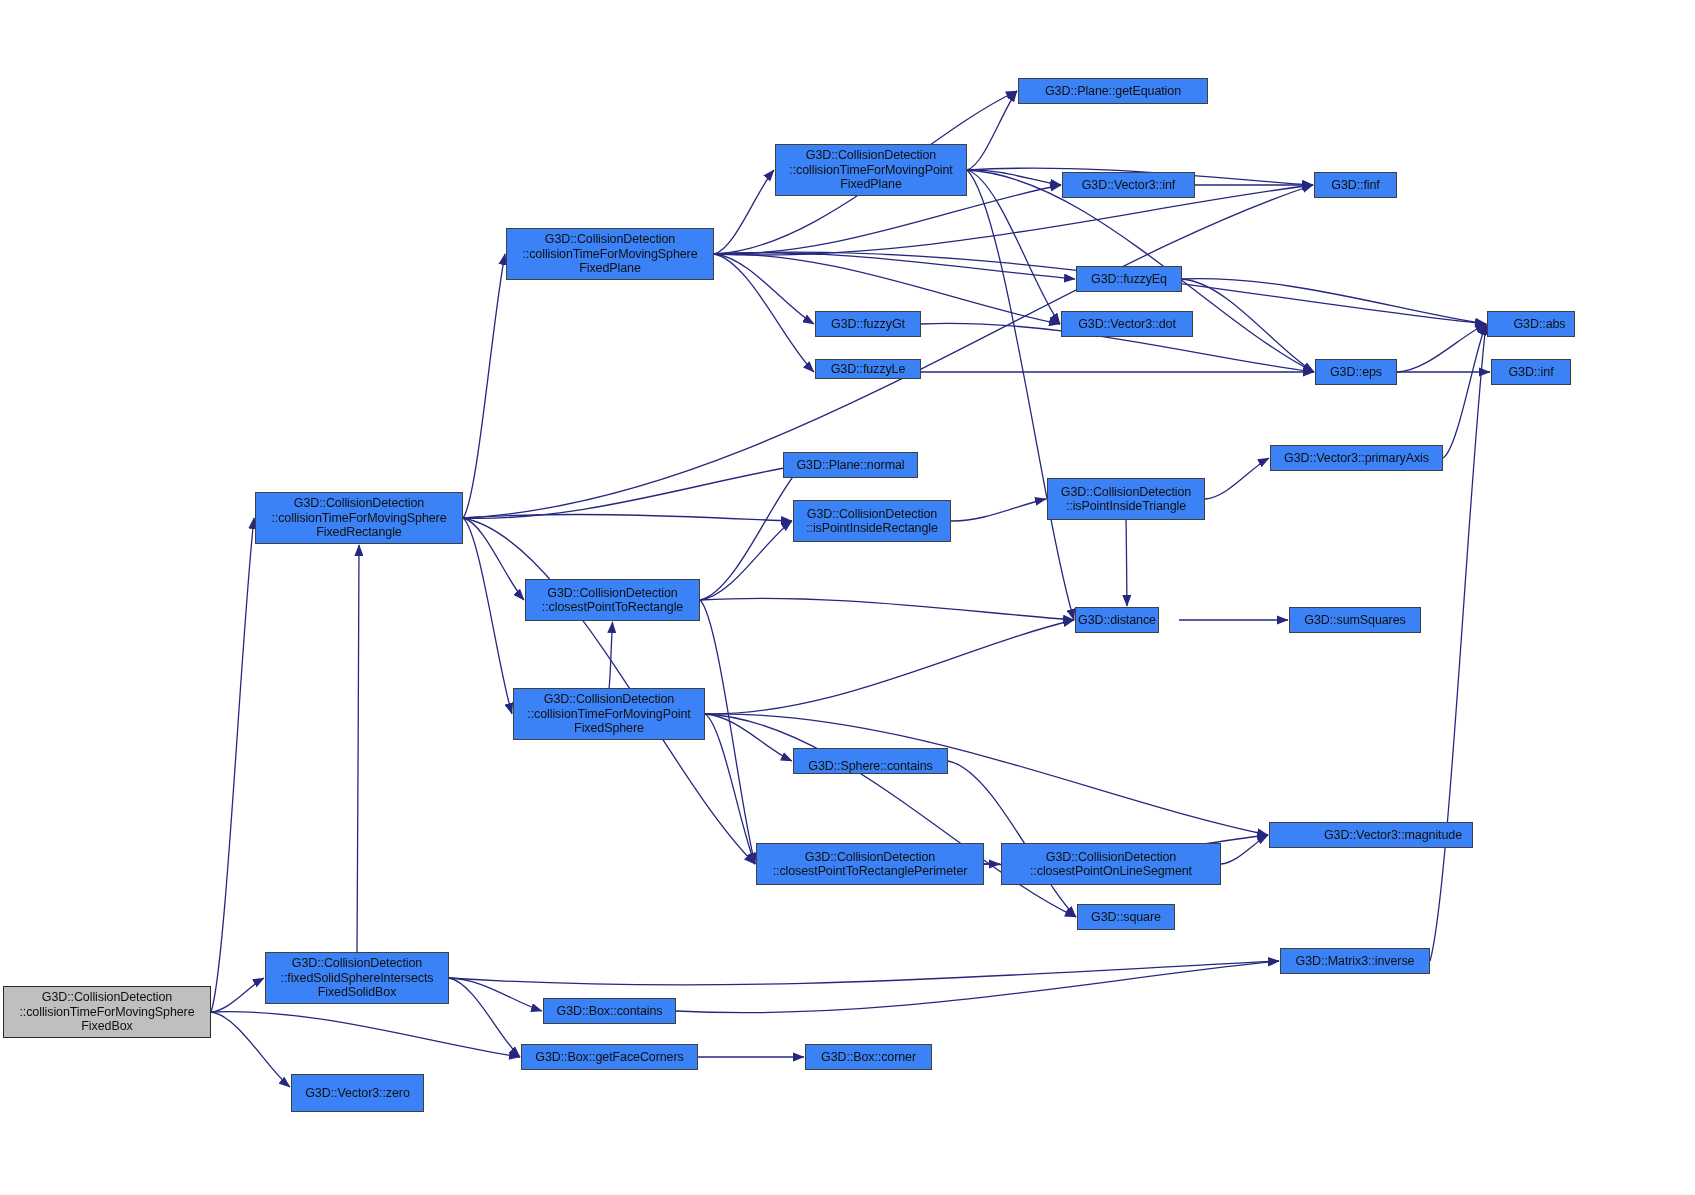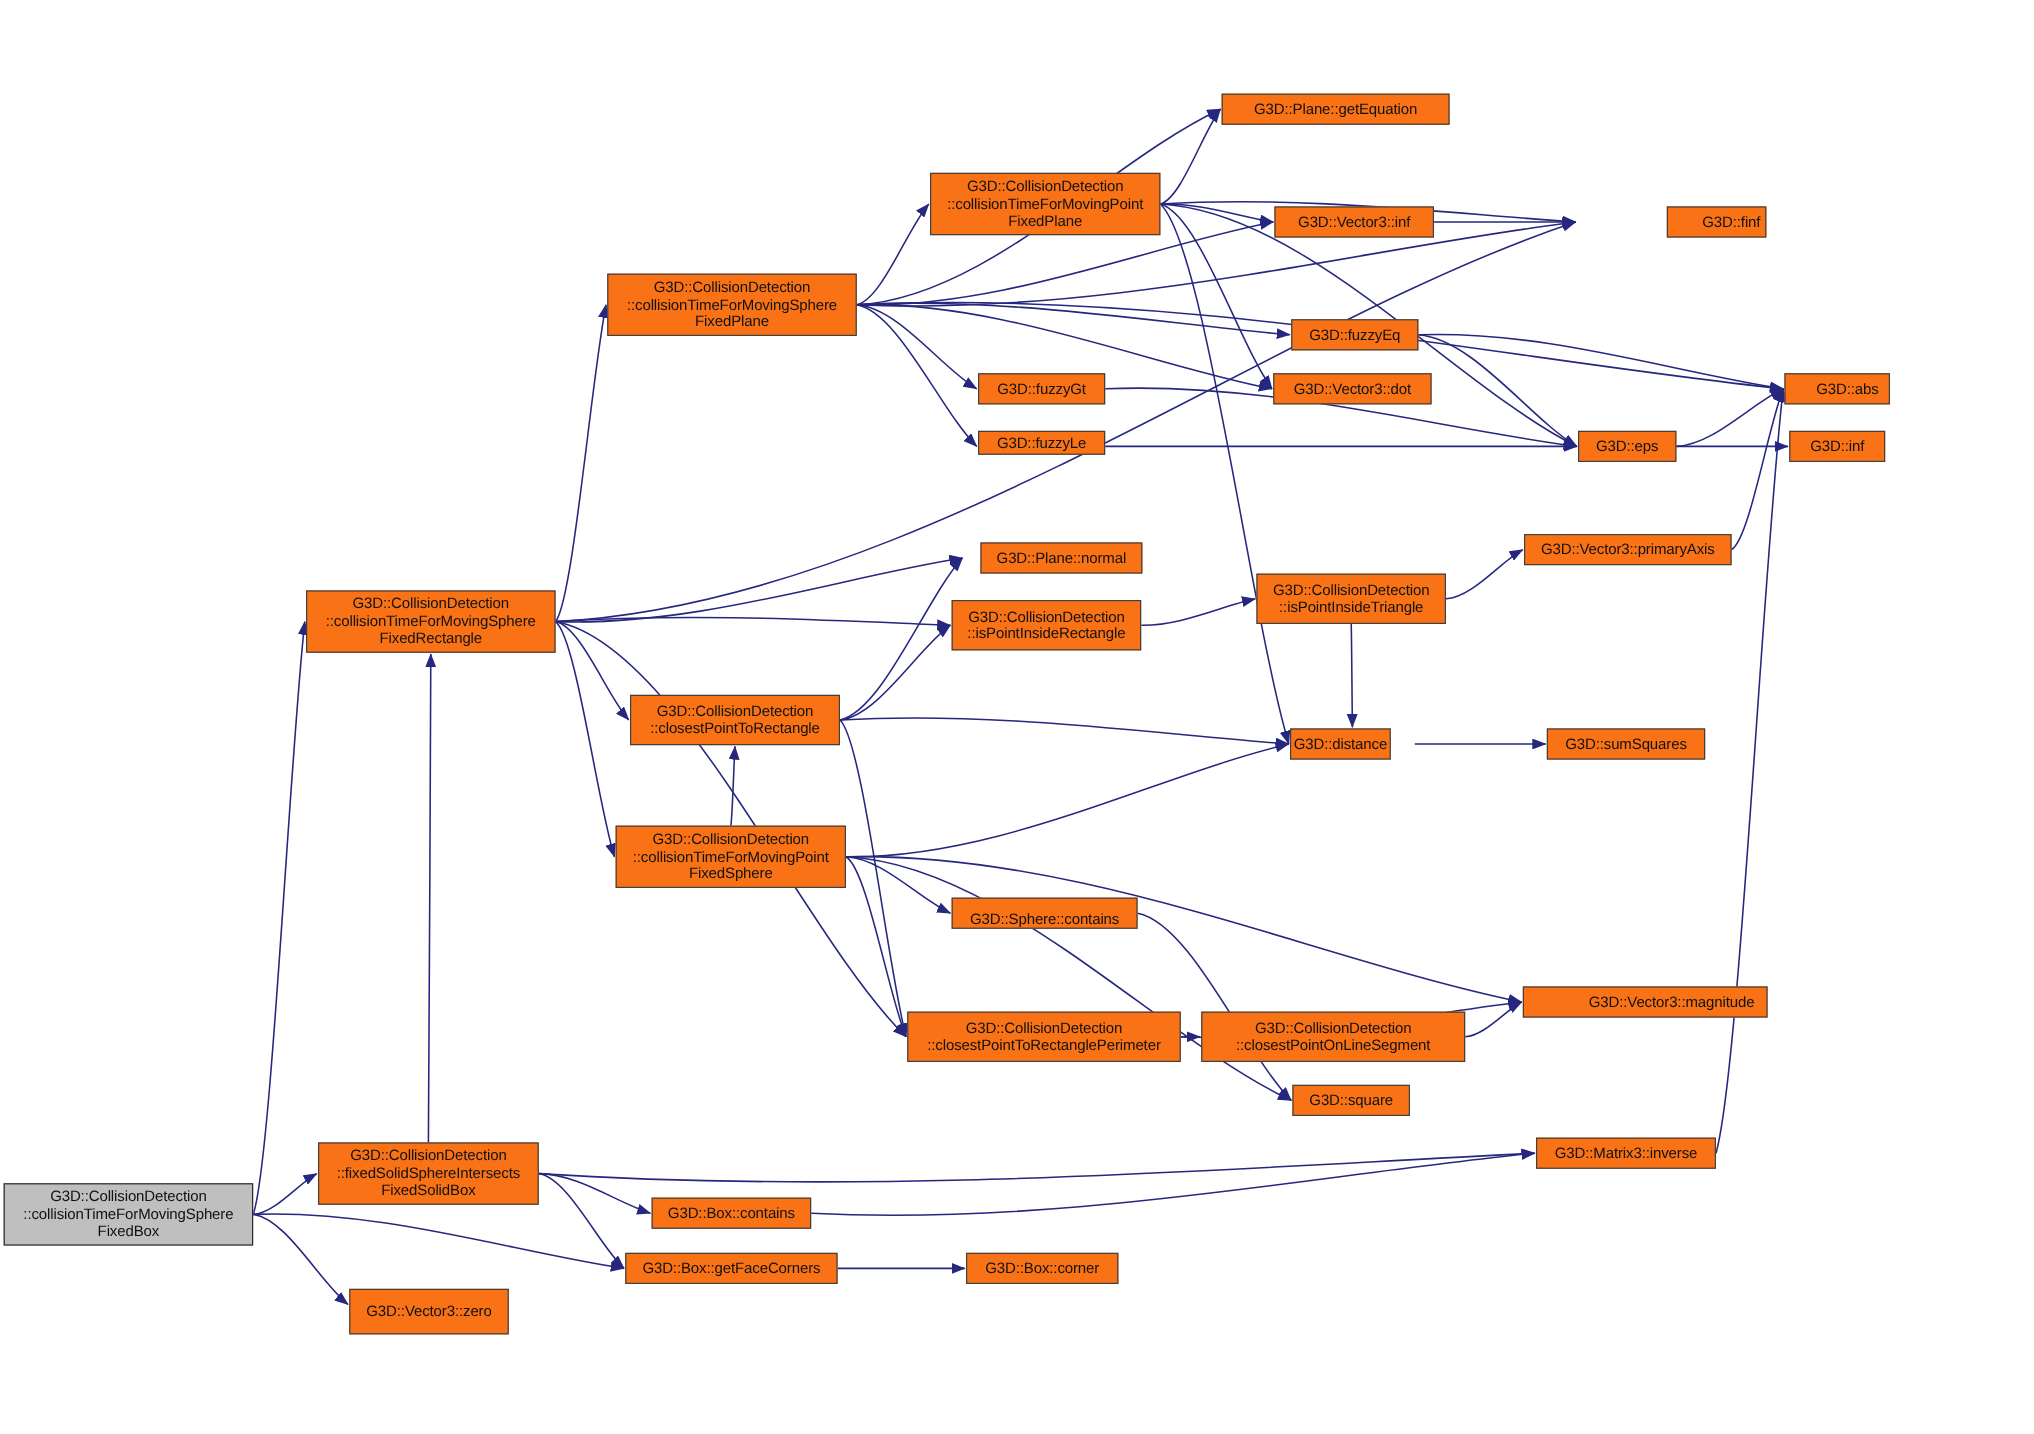--- a/index.html
+++ b/index.html
@@ -1,19 +1,19 @@
 <!DOCTYPE html>
 <html><head>
 <meta charset="utf-8">
 <style>
   html,body{margin:0;padding:0;background:#ffffff;}
   body{font-family:"Liberation Sans","DejaVu Sans",sans-serif;}
   #canvas{position:relative;width:1695px;height:1195px;background:#ffffff;overflow:hidden;}
   svg#edges{position:absolute;left:0;top:0;width:1695px;height:1195px;}
-  .node{position:absolute;box-sizing:border-box;border:1px solid #404040;background:#f97316;
+  .node{position:absolute;box-sizing:border-box;border:1px solid #404040;background:#3b82f6;
         display:flex;align-items:center;justify-content:center;text-align:center;
         font-size:12.5px;color:#111111;line-height:14.5px;letter-spacing:-0.1px;}
   .node.root{background:#bfbfbf;border:1px solid #2b2b2b;}
   .node span{display:block;padding:0 4px;white-space:pre-line;}
 </style>
 </head>
 <body>
 
 <div id="canvas">
   <svg id="edges" viewBox="0 0 1695 1195">
@@ -143,42 +143,42 @@
 ::closestPointOnLineSegment</span>
       </div>
       <div class="node" style="left: 793px; top: 500px; width: 158px; height: 42px;">
         <span>G3D::CollisionDetection
 ::isPointInsideRectangle</span>
       </div>
       <div class="node" style="left: 1047px; top: 478px; width: 158px; height: 42px;">
         <span>G3D::CollisionDetection
 ::isPointInsideTriangle</span>
       </div>
-      <div class="node" style="left: 817px; top: 452px; width: 135px; height: 26px;">
+      <div class="node" style="left: 783px; top: 452px; width: 135px; height: 26px;">
         <span>G3D::Plane::normal</span>
       </div>
       <div class="node" style="left: 1018px; top: 78px; width: 190px; height: 26px;">
         <span>G3D::Plane::getEquation</span>
       </div>
       <div class="node" style="left: 1062px; top: 172px; width: 133px; height: 26px;">
         <span>G3D::Vector3::inf</span>
       </div>
       <div class="node" style="left: 1076px; top: 266px; width: 106px; height: 26px;">
         <span>G3D::fuzzyEq</span>
       </div>
       <div class="node" style="left: 815px; top: 311px; width: 106px; height: 26px;">
         <span>G3D::fuzzyGt</span>
       </div>
       <div class="node" style="left: 815px; top: 359px; width: 106px; height: 20px;">
         <span>G3D::fuzzyLe</span>
       </div>
       <div class="node" style="left: 1061px; top: 311px; width: 132px; height: 26px;">
         <span>G3D::Vector3::dot</span>
       </div>
-      <div class="node" style="left: 1389px; top: 172px; width: 83px; height: 26px; justify-content: flex-end;">
+      <div class="node" style="left: 1314px; top: 172px; width: 83px; height: 26px;">
         <span>G3D::finf</span>
       </div>
       <div class="node" style="left: 1487px; top: 311px; width: 88px; height: 26px; padding-left: 17px;">
         <span>G3D::abs</span>
       </div>
       <div class="node" style="left: 1315px; top: 359px; width: 82px; height: 26px;">
         <span>G3D::eps</span>
       </div>
       <div class="node" style="left: 1491px; top: 359px; width: 80px; height: 26px;">
         <span>G3D::inf</span>

